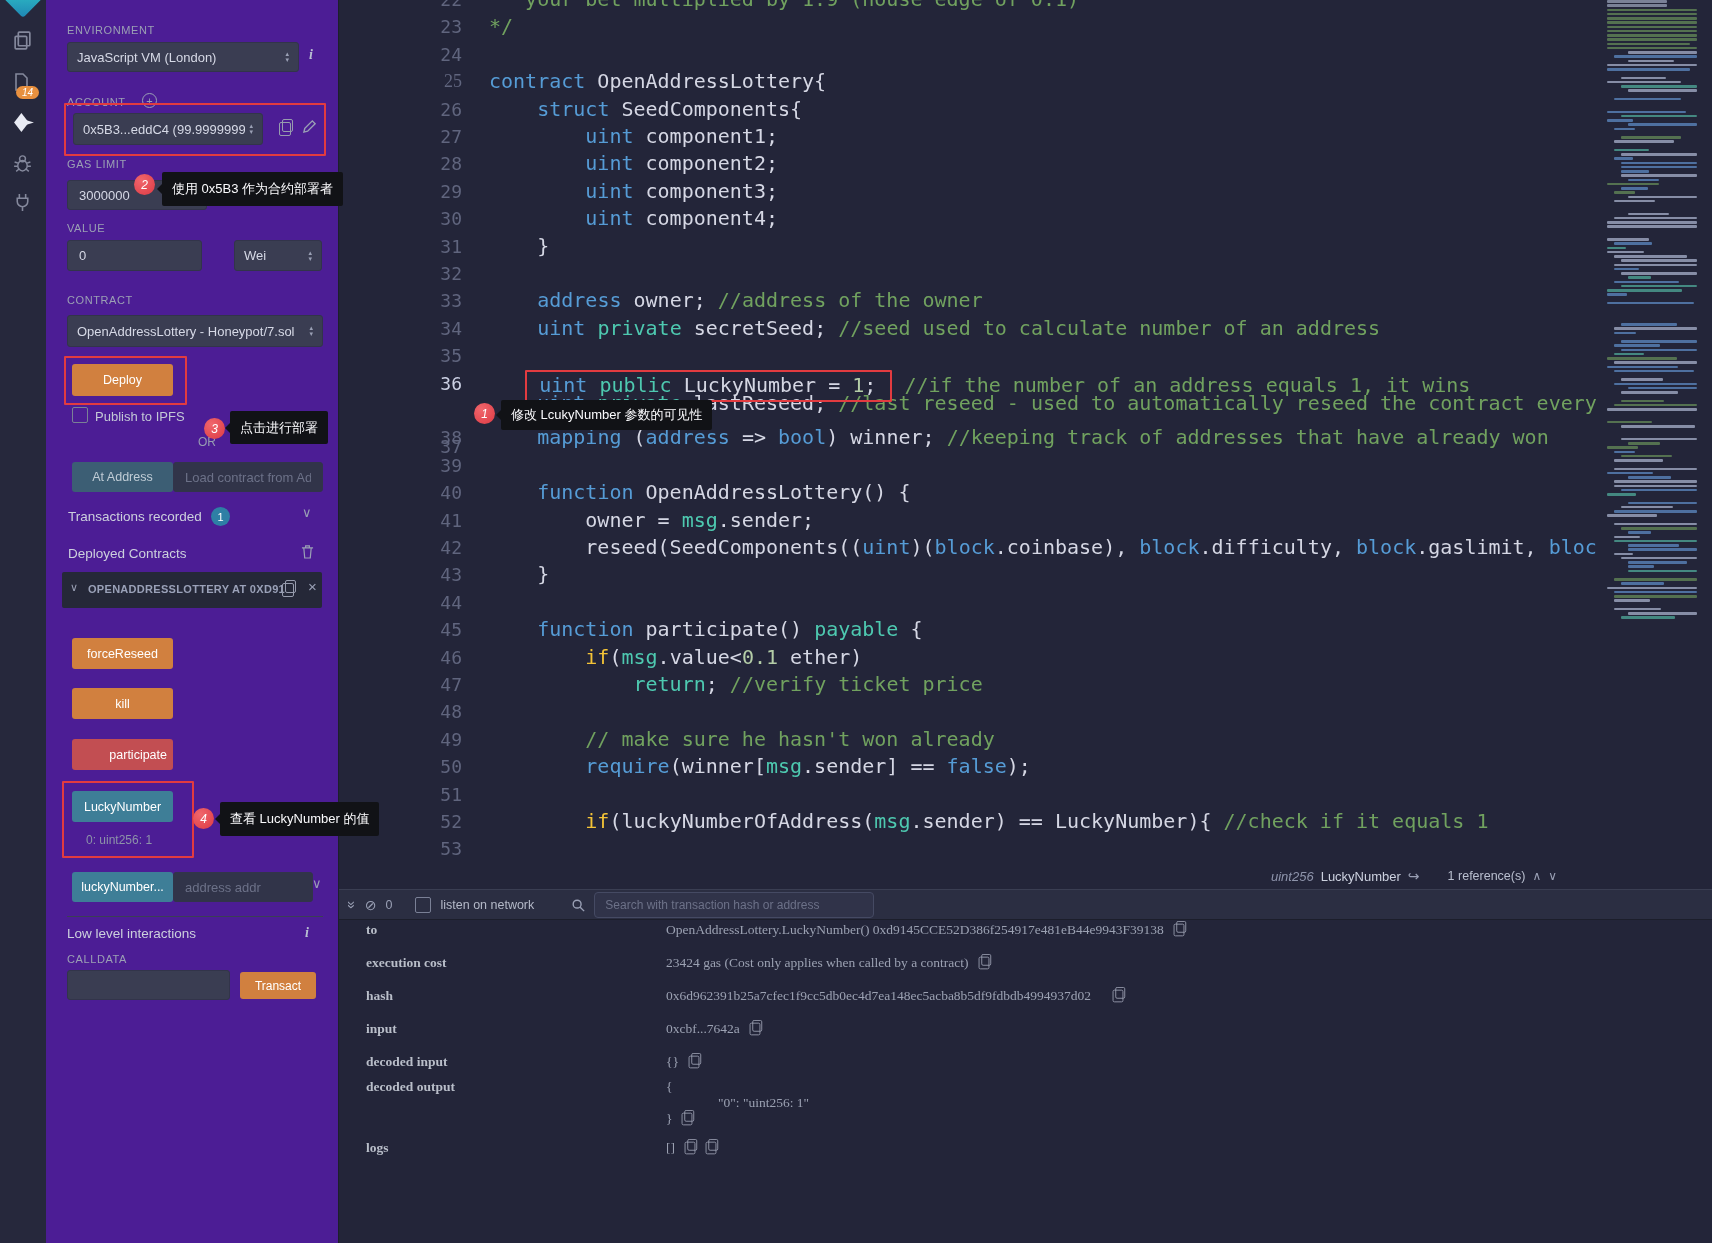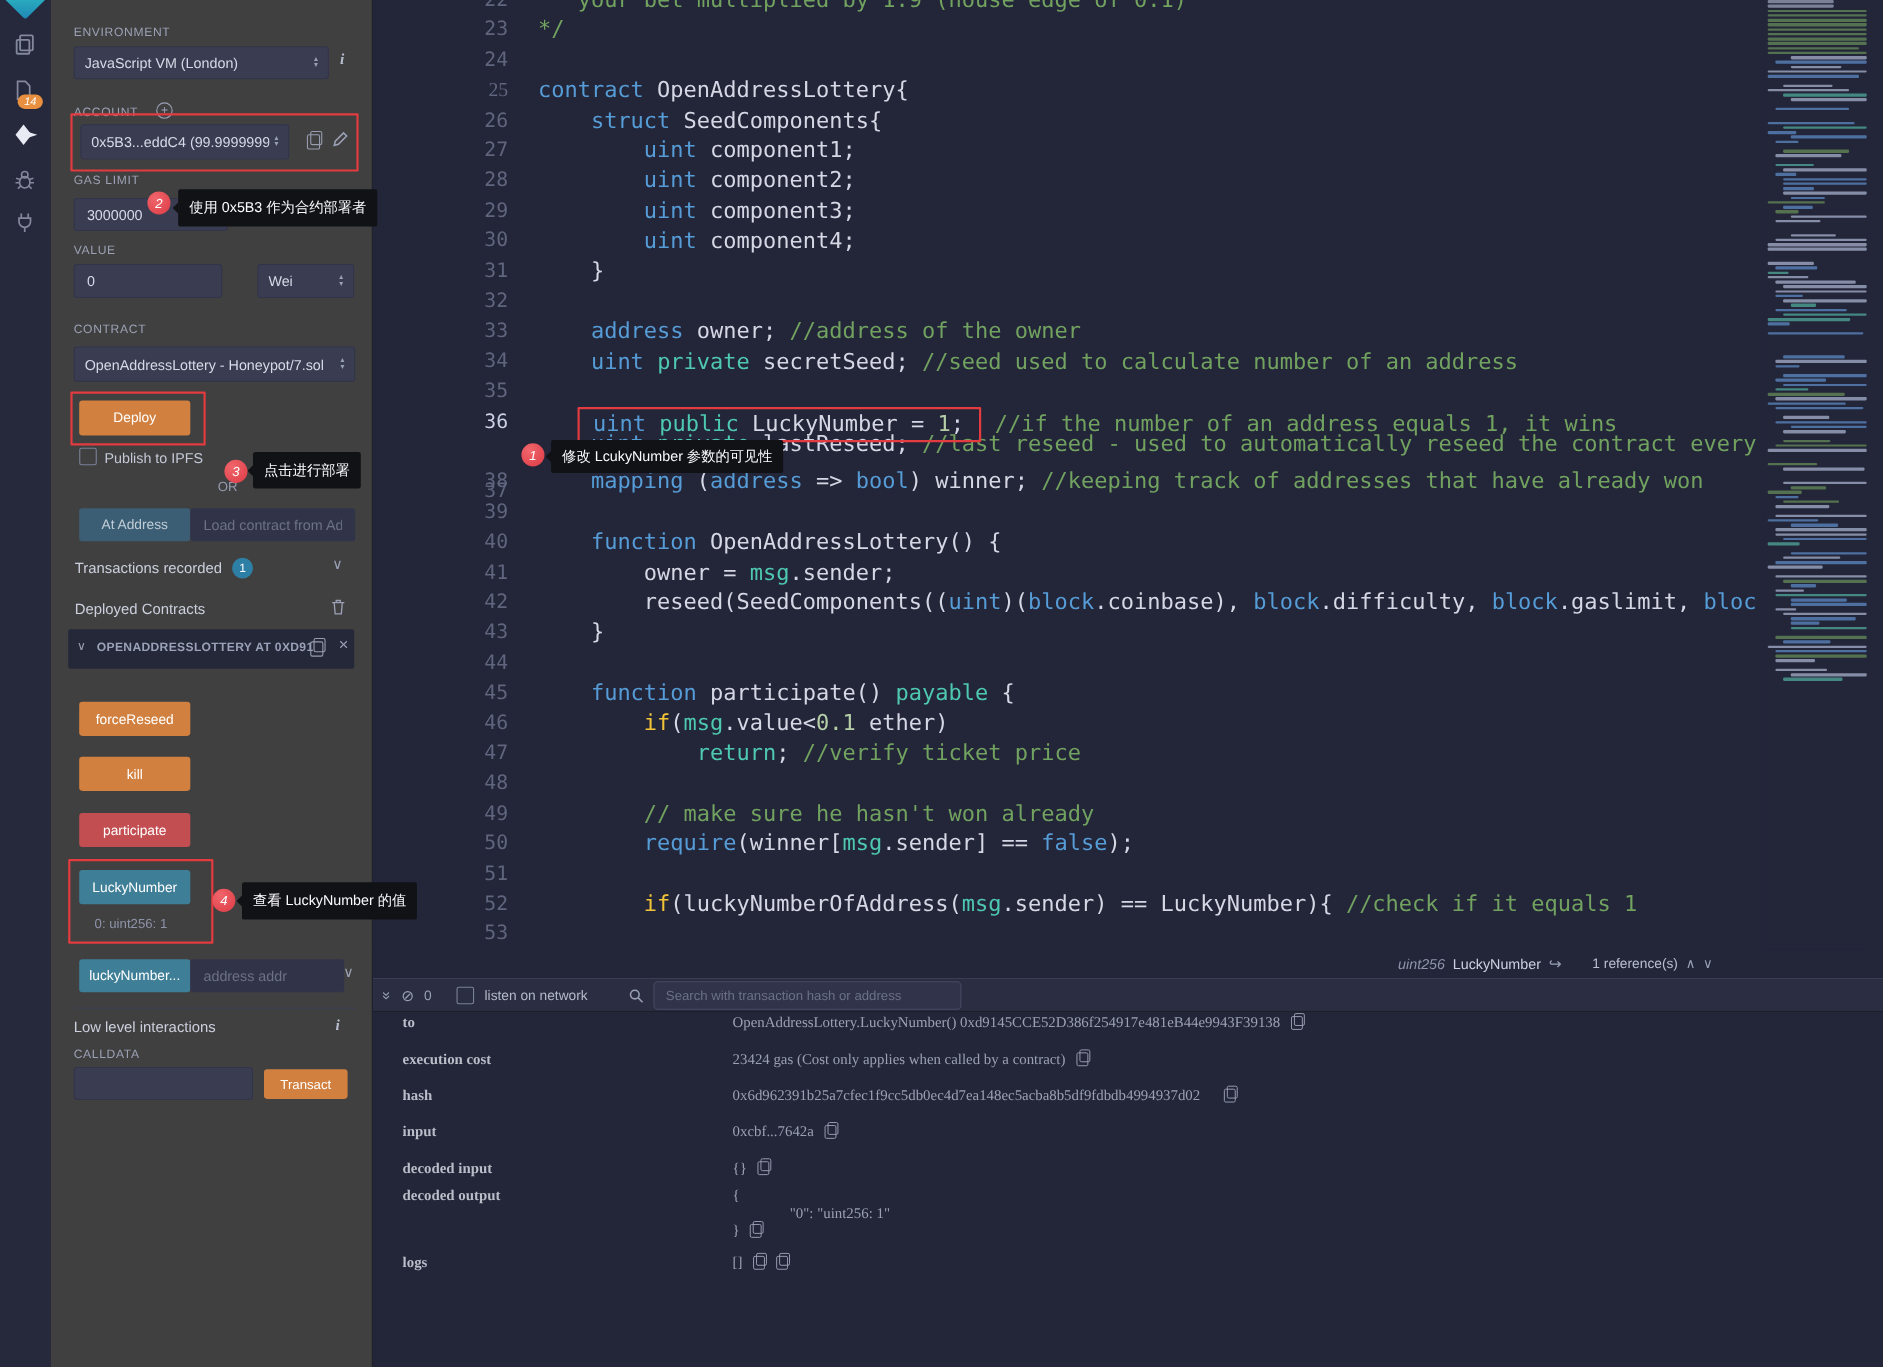--- a/index.html
+++ b/index.html
@@ -6,32 +6,32 @@
   .screen{position:relative;width:1712px;height:1243px;overflow:hidden;background:#232539;
     font-family:"Liberation Sans",sans-serif;-webkit-font-smoothing:antialiased;}
   
   .iconbar{position:absolute;left:0;top:0;width:46px;height:1243px;background:#26283c;overflow:hidden;z-index:20;}
   .iconbar .logo{position:absolute;left:9px;top:-16px;width:28px;height:28px;transform:rotate(45deg);
     background:linear-gradient(135deg,#35d6cd,#1f86b4);border-radius:3px;}
   .ib-icon{position:absolute;left:12px;color:#84889c;cursor:pointer;}
   .ib-badge{position:absolute;left:16px;top:86px;background:#e8903f;color:#fff;font-size:10px;font-style:italic;
     padding:1px 6px;border-radius:8px;z-index:2;}
   
-  .sidebar{position:absolute;left:46px;top:0;width:292px;height:1243px;background:#404040;z-index:10;border-right:1px solid #1d1f2c;}
+  .sidebar{position:absolute;left:46px;top:0;width:292px;height:1243px;background:#4c1d95;z-index:10;border-right:1px solid #1d1f2c;}
   .sb-label{position:absolute;font-size:11px;letter-spacing:.6px;color:#9ba0b4;}
   .sb-select,.sb-input{position:absolute;background:#3a3d52;border-radius:3px;color:#d6d9e6;font-size:13px;
     display:flex;align-items:center;padding:0 9px;box-sizing:border-box;border:1px solid #32344a;}
   .sb-input input{background:transparent;border:none;outline:none;color:#d6d9e6;font-size:13px;width:100%;font-family:"Liberation Sans",sans-serif;}
   .sb-input input::placeholder{color:#6c7188;}
   .sel-text{white-space:nowrap;overflow:hidden;flex:1;}
   .stepper{display:flex;flex-direction:column;font-size:7px;line-height:6px;color:#9aa0b5;margin-left:4px;}
   .btn{position:absolute;width:101px;height:30px;border:none;border-radius:3px;color:#fff;font-size:12.5px;
     font-family:"Liberation Sans",sans-serif;cursor:pointer;}
   .btn-warning{background:#d1803f;}
-  .btn-danger{background:#c24e52;}
+  .btn-danger{background:#c24e52;text-align:right;}
   .btn-info{background:#3e7e97;}
   .icn{color:#9aa0b5;cursor:pointer;position:absolute;}
   .copyicn{display:inline-block;width:10px;height:12px;border:1.4px solid #979cae;border-radius:2px;position:relative;}
   .copyicn:before{content:"";position:absolute;left:2px;top:-4px;width:9px;height:11px;border:1.4px solid #979cae;border-radius:2px;}
   .checkbox{position:absolute;width:14px;height:14px;border:1px solid #7a8096;border-radius:2px;background:transparent;cursor:pointer;}
   .divider{position:absolute;height:1px;background:#3b3f55;}
   .accordion{position:absolute;left:16px;top:572px;width:260px;height:36px;background:#252838;border-radius:2px;}
   
   .editor{position:absolute;left:338px;top:0;width:1374px;height:863px;background:#232539;overflow:hidden;}
   .gutter-num{position:absolute;left:40px;width:84px;text-align:right;font-family:"DejaVu Sans Mono",monospace;

